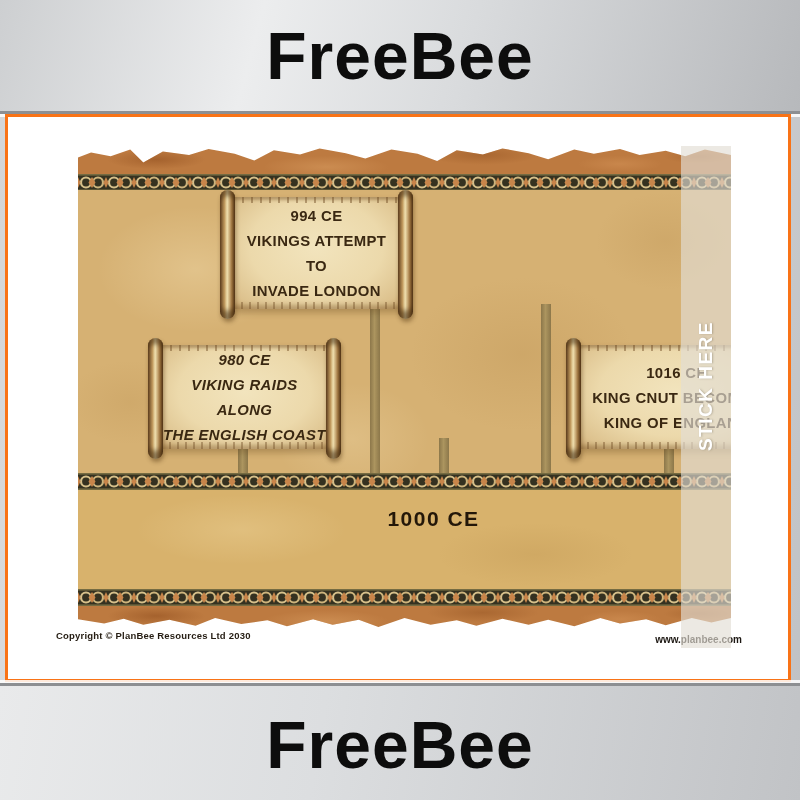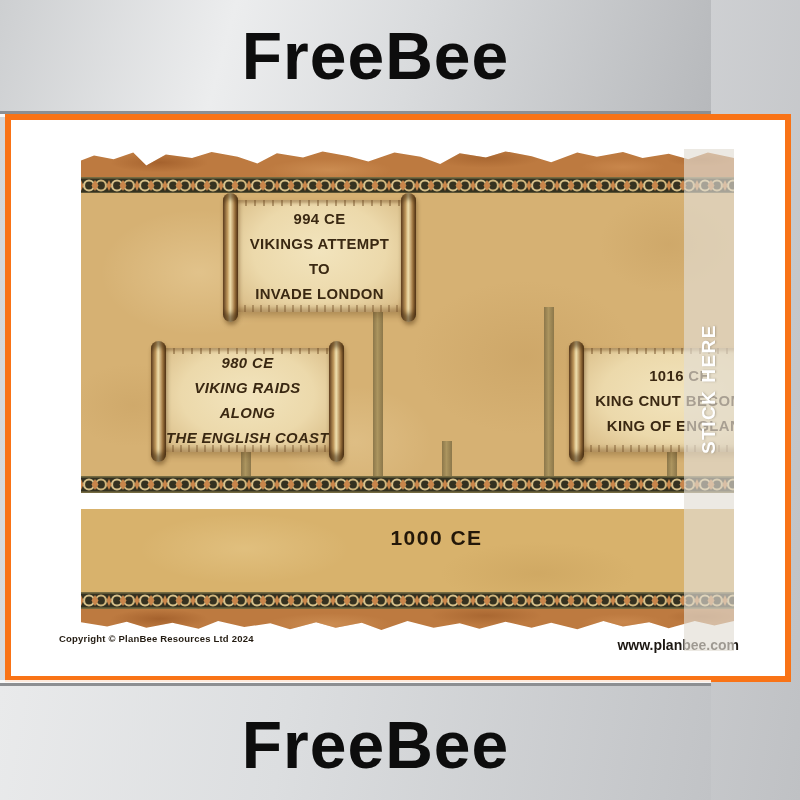--- a/index.html
+++ b/index.html
@@ -3,41 +3,41 @@
 <meta charset="utf-8">
 <style>
   html,body{margin:0;padding:0;}
   body{
     width:800px;height:800px;position:relative;overflow:hidden;
     background:linear-gradient(100deg,#d3d5d7 0%,#e4e5e7 40%,#bfc1c4 100%);
     font-family:"Liberation Sans", sans-serif;
   }
   
   .banner{
-    position:absolute;left:0;width:671px;display:flex;align-items:center;justify-content:center;padding-left:40px;
+    position:absolute;left:0;width:800px;display:flex;align-items:center;justify-content:center;
   }
   .banner.top{
     top:0;height:111px;
     background:linear-gradient(105deg,#cdcfd1 0%,#ecedee 32%,#d9dbdd 58%,#b7b9bc 100%);
     border-bottom:3px solid #8d8f92;
     box-shadow:0 3px 0 rgba(255,255,255,0.85);
   }
   .banner.bottom{
     top:683px;height:117px;
     background:linear-gradient(100deg,#e9eaeb 0%,#dcdee0 40%,#c1c3c6 100%);
     border-top:3px solid #8d8f92;
     box-shadow:0 -3px 0 rgba(255,255,255,0.85);
   }
   .banner .logo{
     font-size:66px;color:#0d0d0d;font-weight:bold;letter-spacing:1px;
   }
   
   .page{
     position:absolute;left:5px;top:114px;width:786px;height:568px;
-    background:#ffffff;border:6px solid #f97316;box-sizing:border-box;
+    background:#ffffff;border:3px solid #f97316;box-sizing:border-box;
   }
   
   .poster{
     position:absolute;left:70px;top:29px;width:653px;height:482px;overflow:hidden;
   }
   .rust{
     position:absolute;left:0;width:653px;background-color:#bd7a40;
     background-image:
       radial-gradient(ellipse 70px 14px at 12% 45%, rgba(145,78,30,0.55), transparent 70%),
       radial-gradient(ellipse 90px 16px at 38% 70%, rgba(215,155,95,0.55), transparent 70%),
@@ -67,21 +67,20 @@
       radial-gradient(ellipse 110px 80px at 42% 88%, rgba(255,240,200,0.2), transparent 70%),
       radial-gradient(ellipse 100px 70px at 90% 18%, rgba(168,122,58,0.16), transparent 70%),
       radial-gradient(ellipse 90px 60px at 8% 75%, rgba(168,122,58,0.14), transparent 70%);
   }
   .year-band{
     position:absolute;left:0;top:344px;width:653px;height:99px;
     background-color:#d8b26c;
     background-image:
       radial-gradient(ellipse 150px 50px at 25% 40%, rgba(255,238,190,0.22), transparent 70%),
       radial-gradient(ellipse 140px 45px at 70% 65%, rgba(165,120,55,0.16), transparent 70%);
-    margin-top: 16px;
   }
   .year-label{
     padding-top:17px;padding-left:58px;text-align:center;
     font-size:21px;font-weight:bold;letter-spacing:1.5px;color:#231709;
   }
   .stick{
     position:absolute;width:10px;
     background:linear-gradient(90deg,#8c774a,#ac955f 45%,#8c774a);
   }
   
@@ -122,21 +121,21 @@
     position:absolute;left:50%;top:175px;transform:translateX(-50%) rotate(180deg);
     writing-mode:vertical-rl;white-space:nowrap;
     color:#ffffff;font-weight:bold;font-size:19px;letter-spacing:1.5px;
     text-shadow:0 1px 2px rgba(90,80,60,0.35);
   }
   
   .copyright{
     position:absolute;left:48px;top:513px;font-size:9.5px;font-weight:bold;color:#241c12;letter-spacing:0.2px;
   }
   .website{
-    position:absolute;right:46px;top:517px;font-size:14px;font-weight:bold;color:#1c1712;
+    position:absolute;right:46px;top:517px;font-size:10px;font-weight:bold;color:#1c1712;
   }
 </style>
 </head>
 <body>
 
 <div class="banner top">
   <span class="logo">FreeBee</span>
 </div>
 
 <div class="page">
@@ -249,19 +248,19 @@
       </svg>
     </div>
 
     <div class="rust rust-bottom"></div>
   </div>
 
   <div class="overlay">
     <span class="stick-here">STICK HERE</span>
   </div>
 
-  <div class="copyright">Copyright © PlanBee Resources Ltd 2024</div>
+  <div class="copyright">Copyright © PlanBee Resources Ltd 2030</div>
   <div class="website">www.planbee.com</div>
 </div>
 
 <div class="banner bottom">
   <span class="logo">FreeBee</span>
 </div>
 
 </body></html>

